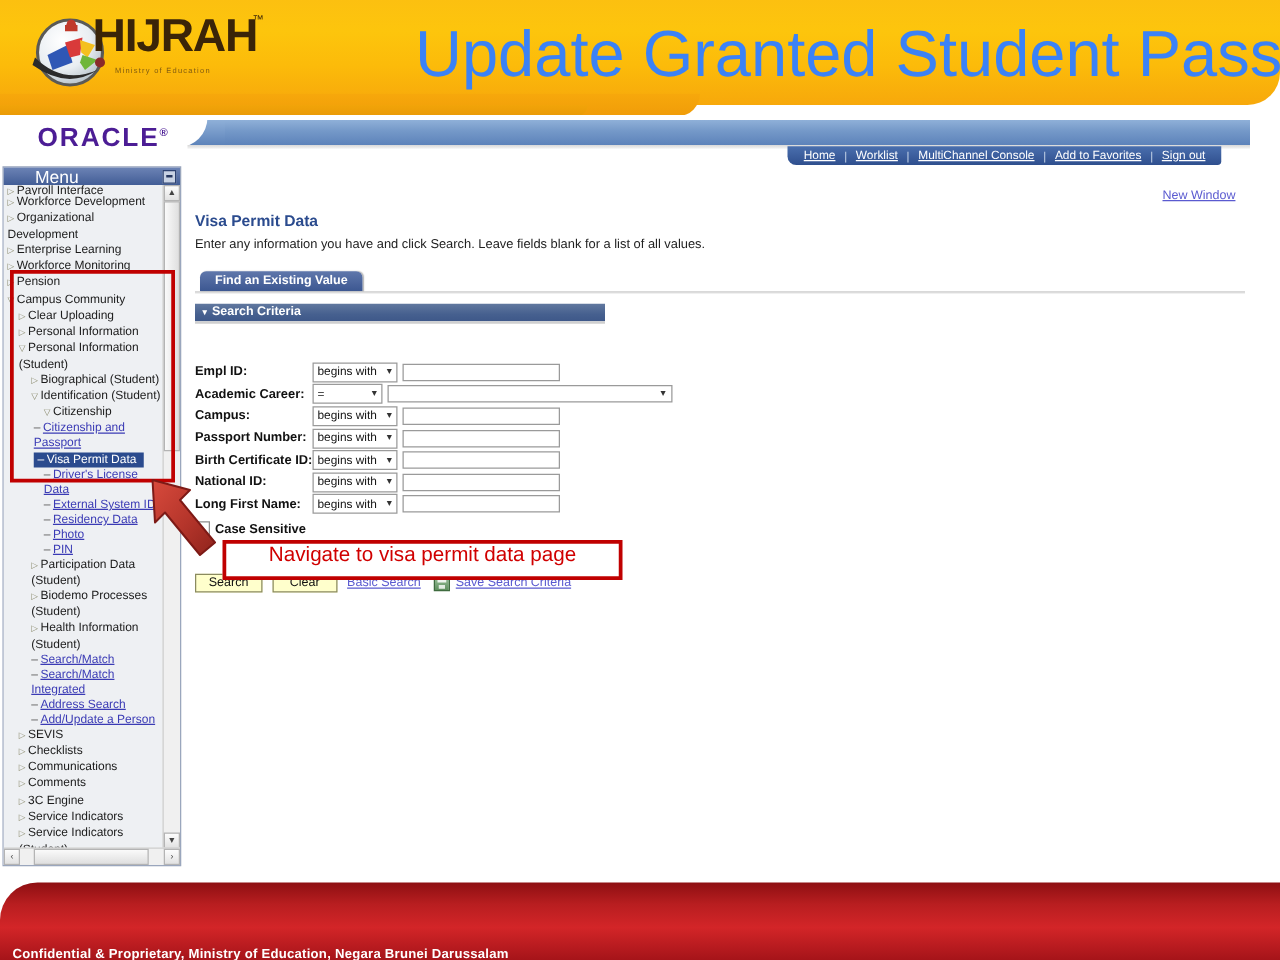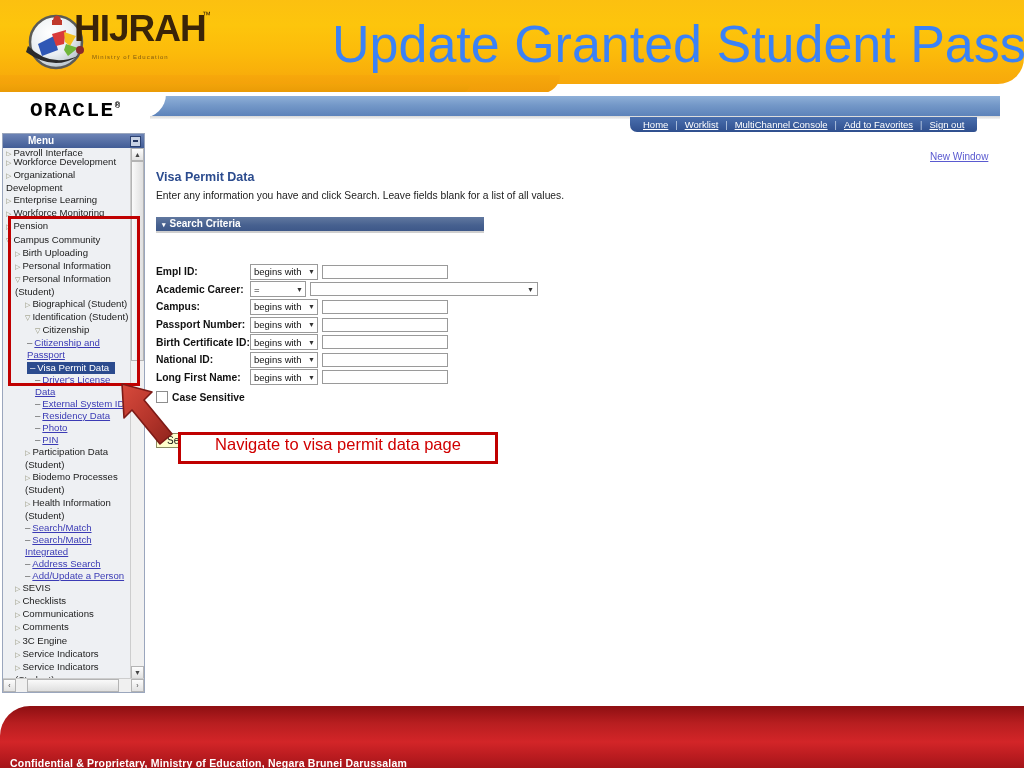--- a/index.html
+++ b/index.html
@@ -66,22 +66,22 @@
   .blue-band-mask{
     position:absolute; left:126px; top:94px; width:40px; height:24px;
     background:#fff; border-bottom-right-radius:40px;
   }
   .band-underline{
     position:absolute; left:150px; top:116px; width:850px; height:3px;
     background:linear-gradient(180deg,#d8d8d8,#f4f4f4);
   }
   .oracle-logo {
     position:absolute; left:30px; top:99px;
-    color:#000000; font-size:21px; font-weight:700; letter-spacing:1.5px;
-    font-family:Liberation Mono, monospace;
+    color:#4c1d95; font-size:21px; font-weight:700; letter-spacing:1.5px;
+    font-family:Liberation Sans, sans-serif;
   }
   .oracle-logo sup{ font-size:9px; top:-.9em; }
 
   
   .navbar {
     position:absolute; left:630px; top:117px; height:15px;
     background: linear-gradient(180deg,#4a6fae 0%, #2f4f8e 100%);
     border-bottom-left-radius:7px; border-bottom-right-radius:3px;
     padding: 0 6px; display:flex; align-items:center;
   }
@@ -101,21 +101,21 @@
   
   .menu-panel {
     position:absolute; left:2px; top:133px; width:143px; height:560px;
     border:1px solid #9aa6bd; background:#f3f4f6; box-sizing:border-box;
   }
   .menu-header {
     height:14px; background: linear-gradient(180deg,#6c83b5 0%, #425d96 100%);
     display:flex; align-items:center; justify-content:space-between;
     padding:0 3px 0 4px;
   }
-  .menu-header .mtitle{ color:#fff; font-size:10px; font-weight:700; line-height:10px;padding-left:21px;}
+  .menu-header .mtitle{ color:#fff; font-size:14px; font-weight:400; line-height:10px;padding-left:21px;}
   .menu-collapse{
     width:9px;height:9px;background:#c8d2e4;border:1px solid #2d4272;
     display:flex;align-items:center;justify-content:center;
   }
   .menu-collapse i{ display:block; width:5px; height:1.5px; background:#25365f;}
   .menu-body{
     position:relative; height:calc(100% - 14px);
     background:#eef0f3; overflow:hidden;
   }
   .menu-scroll{
@@ -320,21 +320,21 @@
     </div>
     <div class="menu-body">
       <div class="menu-scroll" id="menu-items">
           <div class="mi lvl1 first"><span><span class="arrow">▷</span><span>Payroll Interface</span></span></div>
           <div class="mi lvl1"><span><span class="arrow">▷</span><span>Workforce Development</span></span></div>
           <div class="mi lvl1"><span><span class="arrow">▷</span><span>Organizational Development</span></span></div>
           <div class="mi lvl1"><span><span class="arrow">▷</span><span>Enterprise Learning</span></span></div>
           <div class="mi lvl1"><span><span class="arrow">▷</span><span>Workforce Monitoring</span></span></div>
           <div class="mi lvl1"><span><span class="arrow">▷</span><span>Pension</span></span></div>
           <div class="mi lvl1"><span><span class="arrow">▽</span><span>Campus Community</span></span></div>
-          <div class="mi lvl2"><span><span class="arrow">▷</span><span>Birth Uploading</span></span></div>
+          <div class="mi lvl2"><span><span class="arrow">▷</span><span>Clear Uploading</span></span></div>
           <div class="mi lvl2"><span><span class="arrow">▷</span><span>Personal Information</span></span></div>
           <div class="mi lvl2"><span><span class="arrow">▽</span><span>Personal Information (Student)</span></span></div>
           <div class="mi lvl3"><span><span class="arrow">▷</span><span>Biographical (Student)</span></span></div>
           <div class="mi lvl3"><span><span class="arrow">▽</span><span>Identification (Student)</span></span></div>
           <div class="mi lvl4"><span><span class="arrow">▽</span><span>Citizenship</span></span></div>
           <div class="mi lvl5"><span><span class="dash">–</span><a href="#">Citizenship and Passport</a></span></div>
           <div class="mi lvl5"><span class="mi selected"><span class="dash">–</span><span>Visa Permit Data</span></span></div>
           <div class="mi lvl4"><span><span class="dash">–</span><a href="#">Driver's License Data</a></span></div>
           <div class="mi lvl4"><span><span class="dash">–</span><a href="#">External System ID</a></span></div>
           <div class="mi lvl4"><span><span class="dash">–</span><a href="#">Residency Data</a></span></div>
@@ -367,20 +367,24 @@
         <div class="hs-thumb"></div>
         <div class="hs-btn" style="position:absolute;right:0;">›</div>
       </div>
     </div>
   </div>
 
   <div class="content">
     <div class="page-title">Visa Permit Data</div>
     <div class="page-desc">Enter any information you have and click Search. Leave fields blank for a list of all values.</div>
 
+    <div class="tabrow">
+      <div class="tab">Find an Existing Value</div>
+      <div class="tabline"></div>
+    </div>
 
     <div class="section-bar">
       <span class="caret">▾</span><span>Search Criteria</span>
     </div>
     <div class="section-line"></div>
 
     <div class="form" id="search-form">
         <div class="frow">
           <div class="flabel">Empl ID:</div>
           <div class="fsel">

